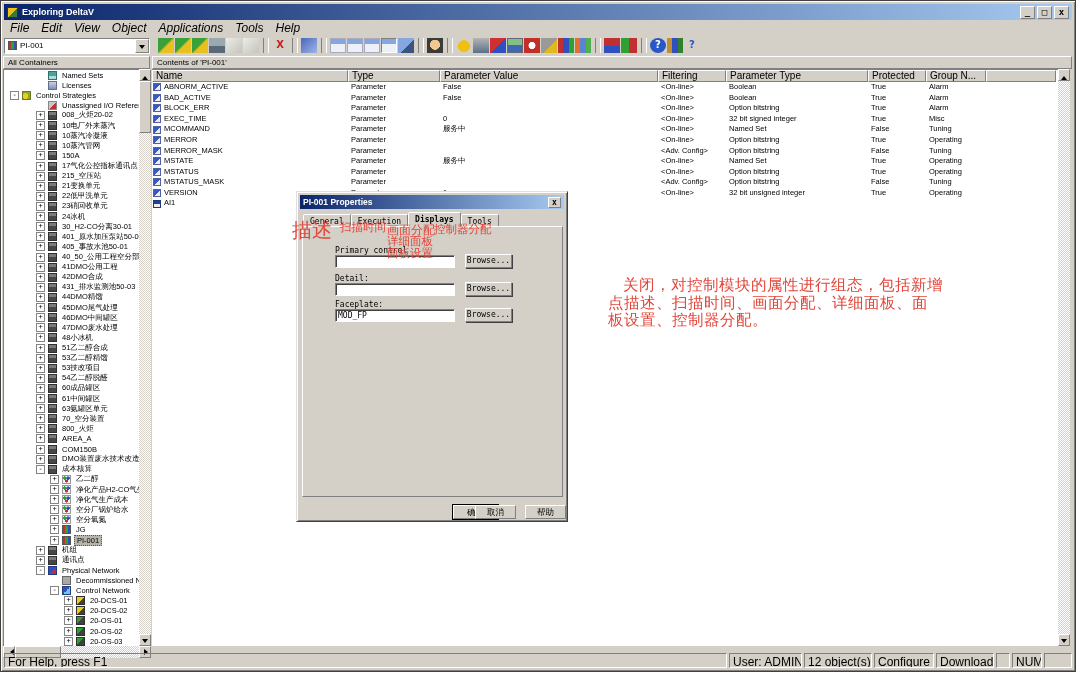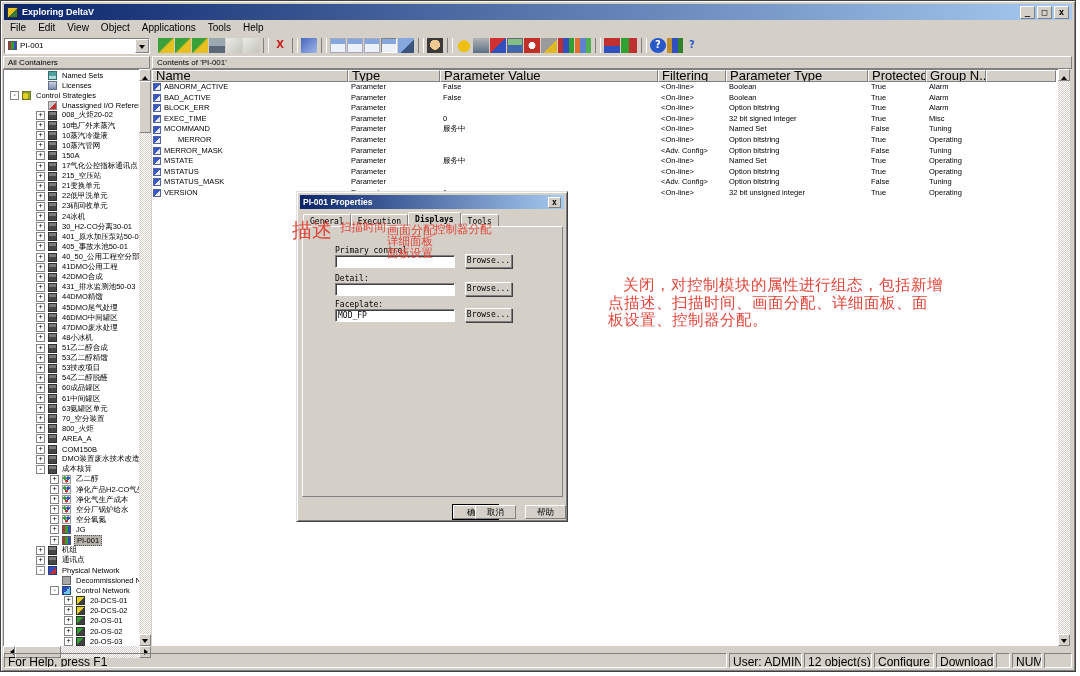--- a/index.html
+++ b/index.html
@@ -7,21 +7,21 @@
   .win { position:absolute; left:0; top:0; width:1076px; height:672px; background:#d4d0c8; border:1px solid #404040; box-shadow:inset 1px 1px 0 #fff, inset -1px -1px 0 #808080; }
 
   
   .titlebar { position:absolute; left:3px; top:3px; right:3px; height:16px; background:linear-gradient(90deg,#0a246a,#a6caf0); display:flex; align-items:center; padding:0 3px; }
   .app-icon { width:11px; height:11px; background:linear-gradient(135deg,#e8c020 50%,#3a7a3a 50%); border:1px solid #303030; margin-right:4px; }
   .title-text { color:#fff; font-size:9px; font-weight:bold; }
   .winbtns { margin-left:auto; display:flex; gap:2px; }
   .wbtn { width:15px; height:13px; background:#d4d0c8; border:1px solid; border-color:#fff #808080 #808080 #fff; font:bold 9px/11px "DejaVu Sans Mono",monospace; text-align:center; color:#000; }
 
   
-  .menubar { position:absolute; left:3px; top:20px; right:3px; height:13px; display:flex; align-items:center; font-size:10px; }
+  .menubar { position:absolute; left:3px; top:20px; right:3px; height:13px; display:flex; align-items:center; font-size:12px;font-style:italic; }
   .menu-item { padding:1px 6px; }
 
   
   .toolbar { position:absolute; left:3px; top:34px; right:3px; height:21px; display:flex; align-items:center; }
   .combo { width:146px; height:16px; background:#fff; border:1px solid; border-color:#808080 #fff #fff #808080; display:flex; align-items:center; margin-right:8px; }
   .combo-ic { width:9px; height:9px; margin:0 3px; background:linear-gradient(90deg,#c03030 33%,#30a030 33% 66%,#3050c0 66%); border:1px solid #555; }
   .combo-txt { font-size:8px; flex:1; }
   .combo-btn { width:14px; height:14px; background:#d4d0c8; border:1px solid; border-color:#fff #808080 #808080 #fff; position:relative; }
   .combo-btn::after { content:""; position:absolute; left:3px; top:5px; border:3px solid transparent; border-top:4px solid #000; }
   .tbtn { width:16px; height:15px; margin-right:1px; background:#d4d0c8; font:10px/14px "DejaVu Sans",sans-serif; text-align:center; }
@@ -88,21 +88,21 @@
   .hbtn { position:absolute; top:0; width:12px; height:12px; background:#d4d0c8; border:1px solid; border-color:#fff #808080 #808080 #fff; }
   .hbtn.lt::after { content:""; position:absolute; left:3px; top:2px; border:3px solid transparent; border-right:4px solid #000; }
   .hbtn.rt { right:0; }
   .hbtn.rt::after { content:""; position:absolute; left:4px; top:2px; border:3px solid transparent; border-left:4px solid #000; }
   .hthumb { position:absolute; left:12px; top:0; width:46px; height:12px; background:#d4d0c8; border:1px solid; border-color:#fff #808080 #808080 #fff; }
   .bstrip { position:absolute; left:151px; top:645px; right:3px; height:12px; background:#d4d0c8; }
 
   
   .rpane { position:absolute; left:151px; top:68px; width:906px; height:577px; background:#fff; border-top:1px solid #808080; overflow:hidden; }
   .thead { display:flex; height:12px; }
-  .hcell { flex:none; background:#d4d0c8; border:1px solid; border-color:#fff #808080 #808080 #fff; font-size:13px; line-height:10px; padding-left:3px; overflow:hidden; white-space:nowrap; }
+  .hcell { flex:none; background:#d4d0c8; border:1px solid; border-color:#fff #808080 #808080 #fff; font-size:10px; line-height:10px; padding-left:3px; overflow:hidden; white-space:nowrap; }
   .drow { display:flex; height:10.58px; align-items:center; }
   .dcell { flex:none; font-size:7.5px; line-height:10.5px; padding-left:3px; overflow:hidden; white-space:nowrap; }
   .dcell.first { display:flex; align-items:center; padding-left:1px; }
   .pic9 { flex:none; width:8px; height:8px; margin-right:3px; }
   .i-param { background:linear-gradient(135deg,#3858c8 55%,#ececec 56%); border:1px solid #5060a0; }
   .i-ai { background:linear-gradient(180deg,#2040a0 50%,#ececec 50%); border:1px solid #203880; }
 
   
   .dialog { position:absolute; left:295px; top:190px; width:272px; height:331px; background:#d4d0c8; border:1px solid; border-color:#dfdfdf #404040 #404040 #dfdfdf; box-shadow:inset 1px 1px 0 #fff, inset -1px -1px 0 #808080; z-index:5; }
   .dtitle { position:absolute; left:3px; top:3px; right:3px; height:14px; background:linear-gradient(90deg,#0a246a,#a6caf0); display:flex; align-items:center; padding:0 3px; }
@@ -578,21 +578,21 @@
             <span>MCOMMAND</span>
           </span>
           <span class="dcell" style="width: 92px;">Parameter</span>
           <span class="dcell" style="width: 218px;">服务中</span>
           <span class="dcell" style="width: 68px;">&lt;On-line&gt;</span>
           <span class="dcell" style="width: 142px;">Named Set</span>
           <span class="dcell" style="width: 58px;">False</span>
           <span class="dcell" style="width: 60px;">Tuning</span>
         </div>
         <div class="drow">
-          <span class="dcell first" style="width: 196px; gap: 14px;">
+          <span class="dcell first" style="width: 196px;">
             <span class="pic9 i-param"></span>
             <span>MERROR</span>
           </span>
           <span class="dcell" style="width: 92px;">Parameter</span>
           <span class="dcell" style="width: 218px;"></span>
           <span class="dcell" style="width: 68px;">&lt;On-line&gt;</span>
           <span class="dcell" style="width: 142px;">Option bitstring</span>
           <span class="dcell" style="width: 58px;">True</span>
           <span class="dcell" style="width: 60px;">Operating</span>
         </div>
@@ -648,20 +648,32 @@
           <span class="dcell first" style="width: 196px;">
             <span class="pic9 i-param"></span>
             <span>VERSION</span>
           </span>
           <span class="dcell" style="width: 92px;">Parameter</span>
           <span class="dcell" style="width: 218px;">1</span>
           <span class="dcell" style="width: 68px;">&lt;On-line&gt;</span>
           <span class="dcell" style="width: 142px;">32 bit unsigned integer</span>
           <span class="dcell" style="width: 58px;">True</span>
           <span class="dcell" style="width: 60px;">Operating</span>
+        </div>
+        <div class="drow">
+          <span class="dcell first" style="width: 196px;">
+            <span class="pic9 i-ai"></span>
+            <span>AI1</span>
+          </span>
+          <span class="dcell" style="width: 92px;"></span>
+          <span class="dcell" style="width: 218px;"></span>
+          <span class="dcell" style="width: 68px;"></span>
+          <span class="dcell" style="width: 142px;"></span>
+          <span class="dcell" style="width: 58px;"></span>
+          <span class="dcell" style="width: 60px;"></span>
         </div>
       </div>
   </div>
 
   <div class="vsb vsb-right">
     <span class="sbtn up"></span>
     <span class="sbtn dn"></span>
   </div>
   <div class="bstrip"></div>
 

